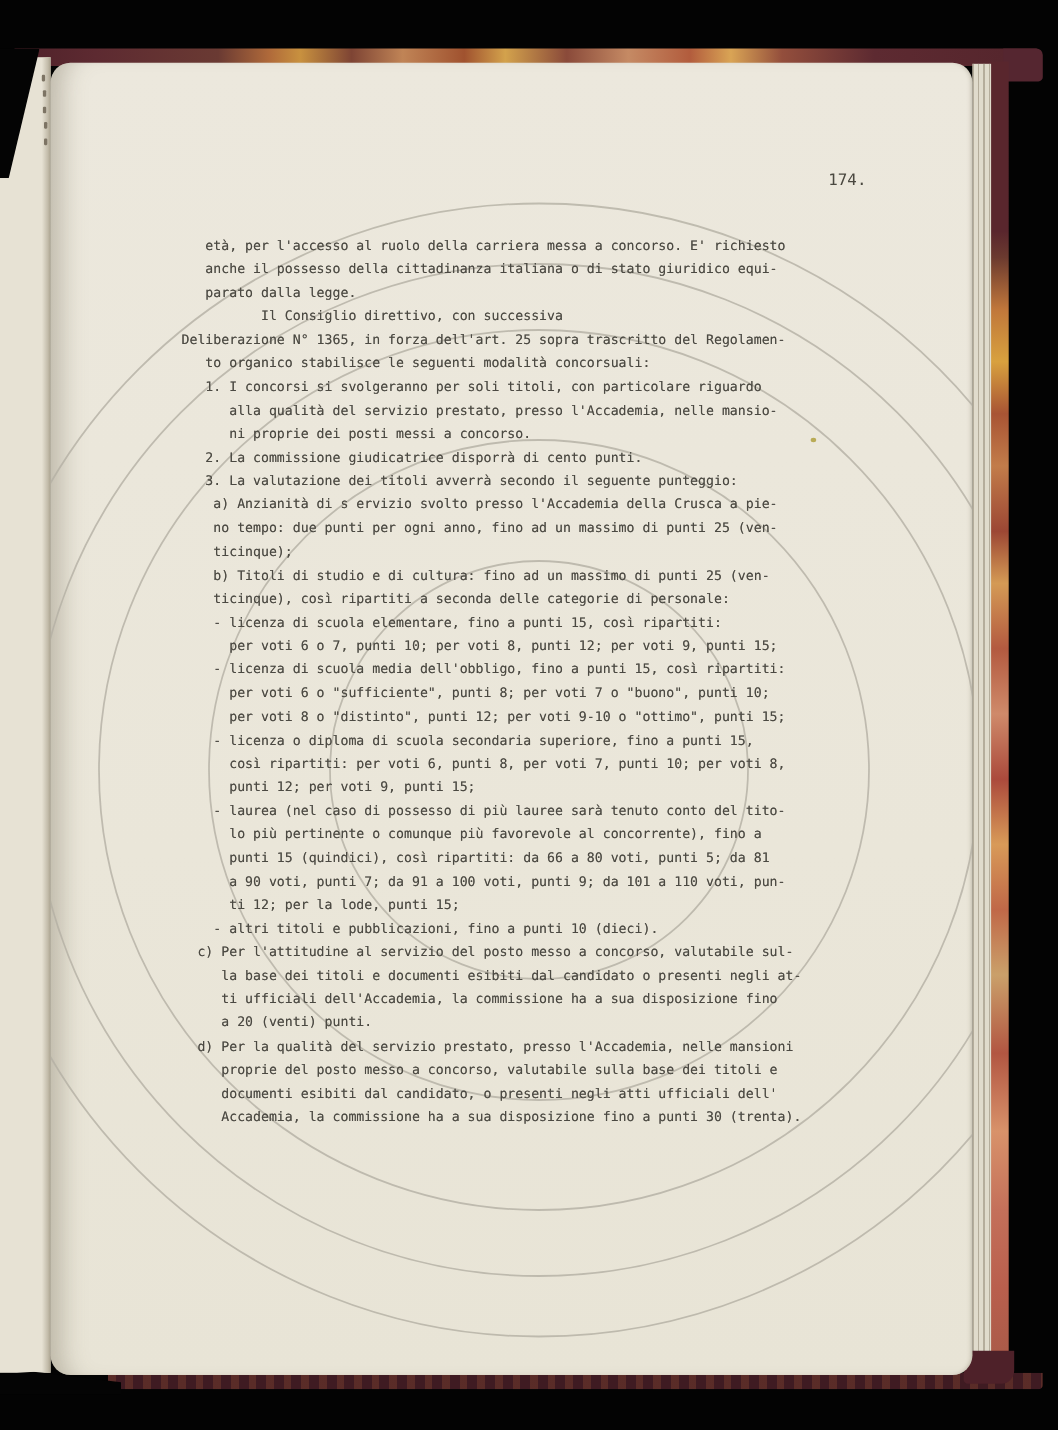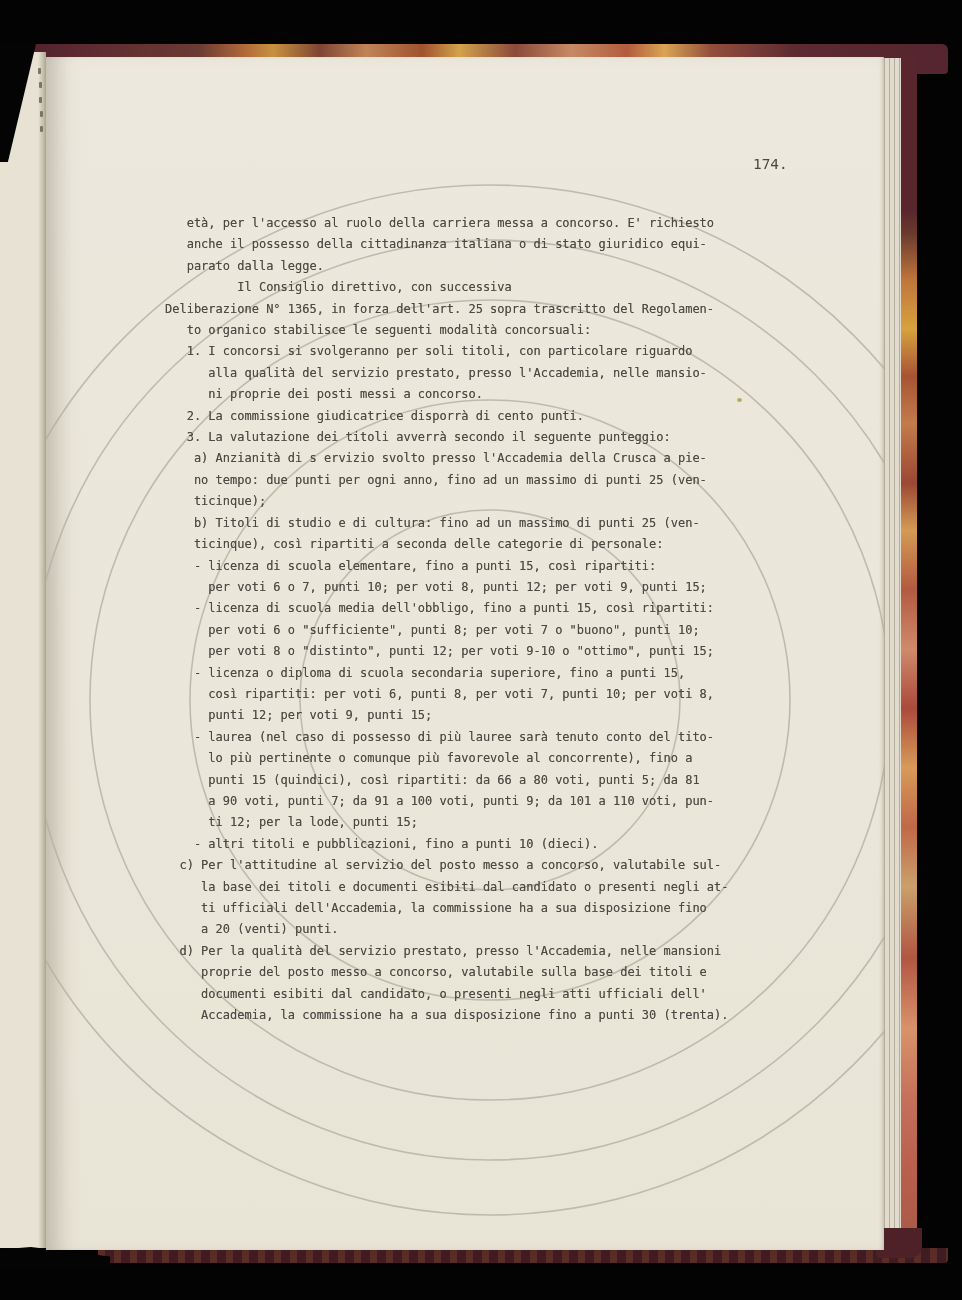--- a/index.html
+++ b/index.html
@@ -31,21 +31,21 @@
     background:linear-gradient(90deg,transparent,#c2bba9 70%,#aaa28e 100%);}
   .tl-wedge{position:absolute;left:0;top:44px;width:36px;height:118px;background:#040404;
     clip-path:polygon(0 0,100% 0,22% 100%,0 100%);}
   .bl-wedge{position:absolute;left:0;top:1238px;width:110px;height:30px;background:#040404;
     clip-path:polygon(0 38%,28% 30%,100% 62%,100% 100%,0 100%);}
   .stitch{position:absolute;width:3px;height:6px;background:#7d7464;border-radius:1px;}
 
   
   .page{position:absolute;left:46px;top:57px;width:838px;height:1193px;overflow:hidden;
     background:linear-gradient(180deg,#ece8dd 0%,#eae6d9 60%,#e8e4d6 100%);
-    box-shadow:inset 26px 0 22px -16px rgba(110,100,80,.35), inset -3px 0 4px -2px rgba(120,110,90,.4);}
+    box-shadow:inset 26px 0 22px -16px rgba(110,100,80,.35), inset -3px 0 4px -2px rgba(120,110,90,.4);border-radius:18px;}
   .watermark{position:absolute;left:0;top:0;}
   .page-number{position:absolute;left:707px;top:99px;font-size:14.4px;color:#4a4840;}
   .typescript{margin:0;position:absolute;left:119px;top:156px;font-size:12px;line-height:21.4px;
     color:#4b4942;white-space:pre;font-family:"DejaVu Sans Mono",monospace;
     text-shadow:0 0 .5px rgba(75,73,66,.55);}
   .speck{position:absolute;left:691px;top:341px;width:5px;height:4px;background:#b0a03e;
     border-radius:50%;opacity:.85;}
 </style>
 </head>
 <body>

